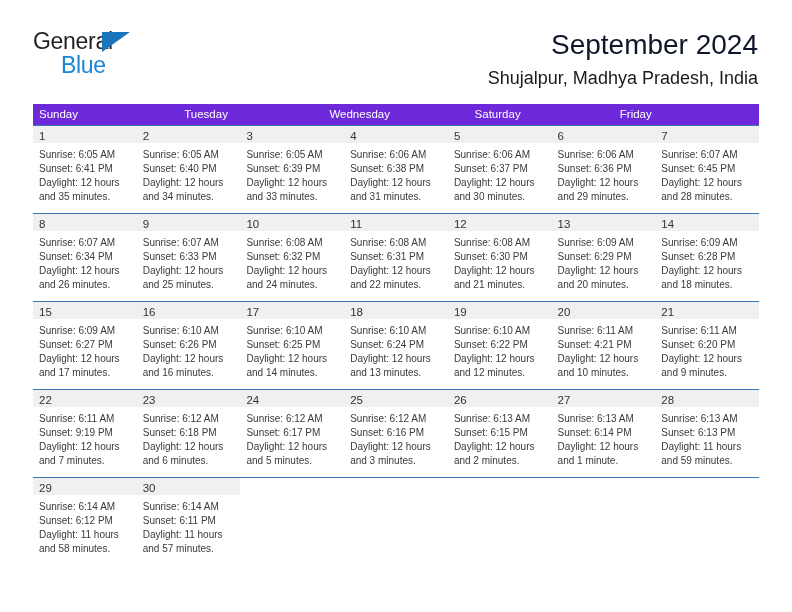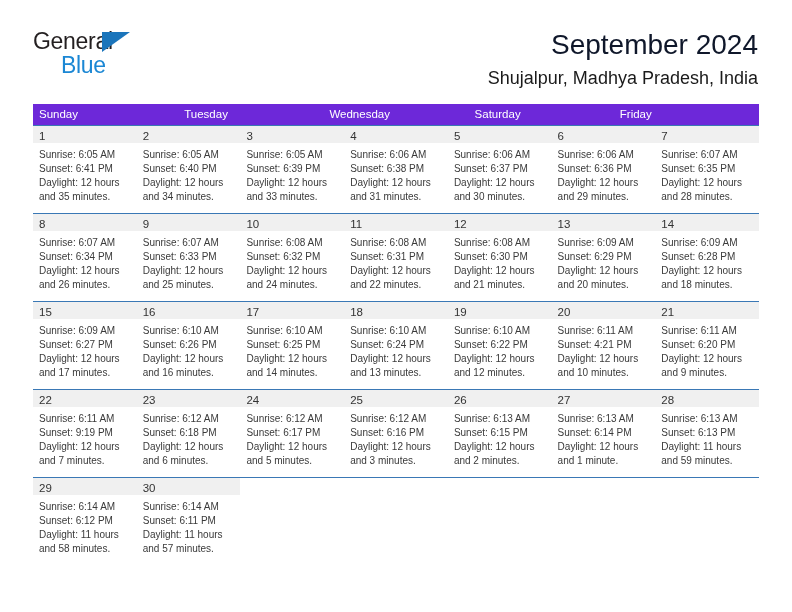--- a/index.html
+++ b/index.html
@@ -233,21 +233,21 @@
             <div>Sunrise: 6:06 AM</div>
             <div>Sunset: 6:36 PM</div>
             <div>Daylight: 12 hours</div>
             <div>and 29 minutes.</div>
           </div>
         </div>
       <div class="daycell">
           <div class="daynum-band"><span class="daynum">7</span></div>
           <div class="dayinfo">
             <div>Sunrise: 6:07 AM</div>
-            <div>Sunset: 6:35 PM</div>
+            <div>Sunset: 6:45 PM</div>
             <div>Daylight: 12 hours</div>
             <div>and 28 minutes.</div>
           </div>
         </div>
     </div>
 
     <div class="week">
       <div class="daycell">
           <div class="daynum-band"><span class="daynum">8</span></div>
           <div class="dayinfo">

